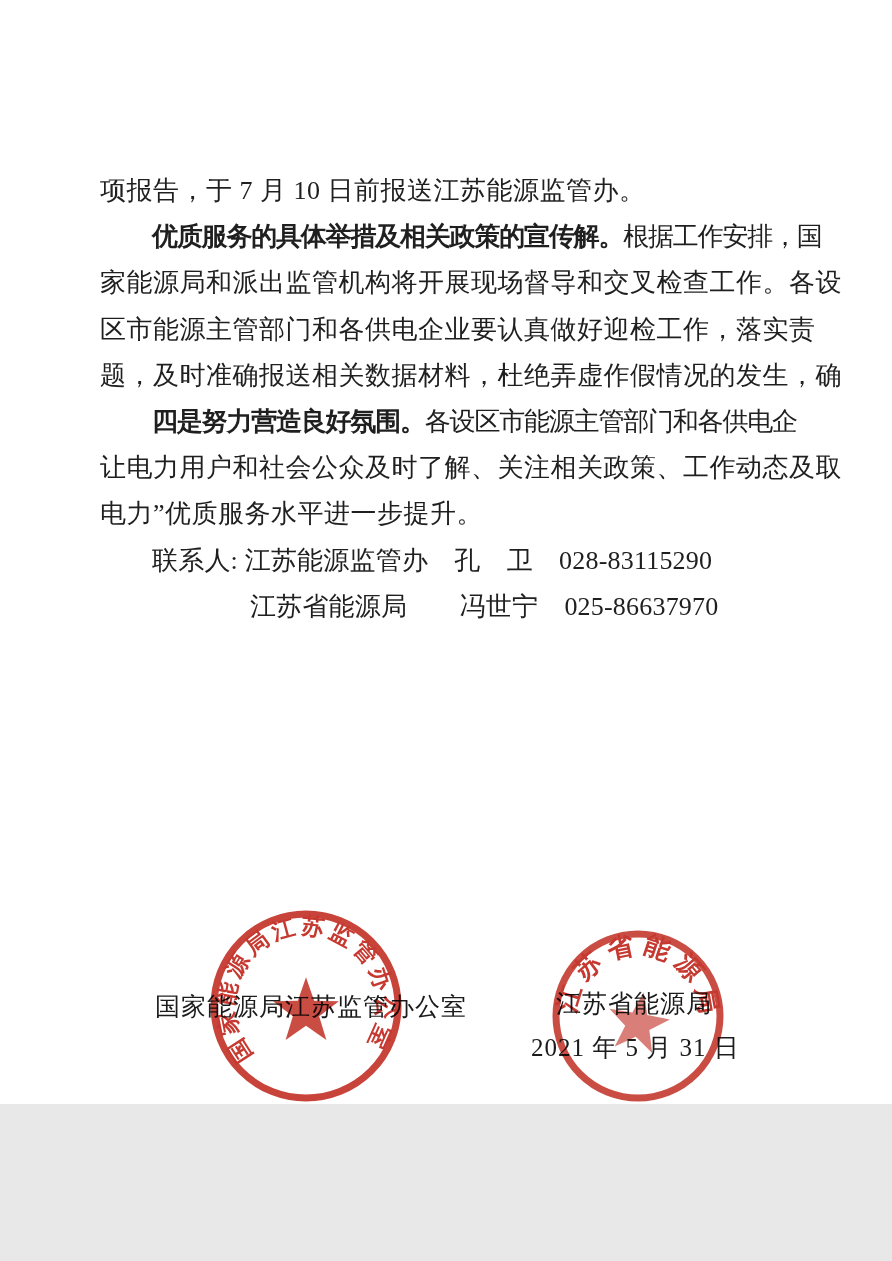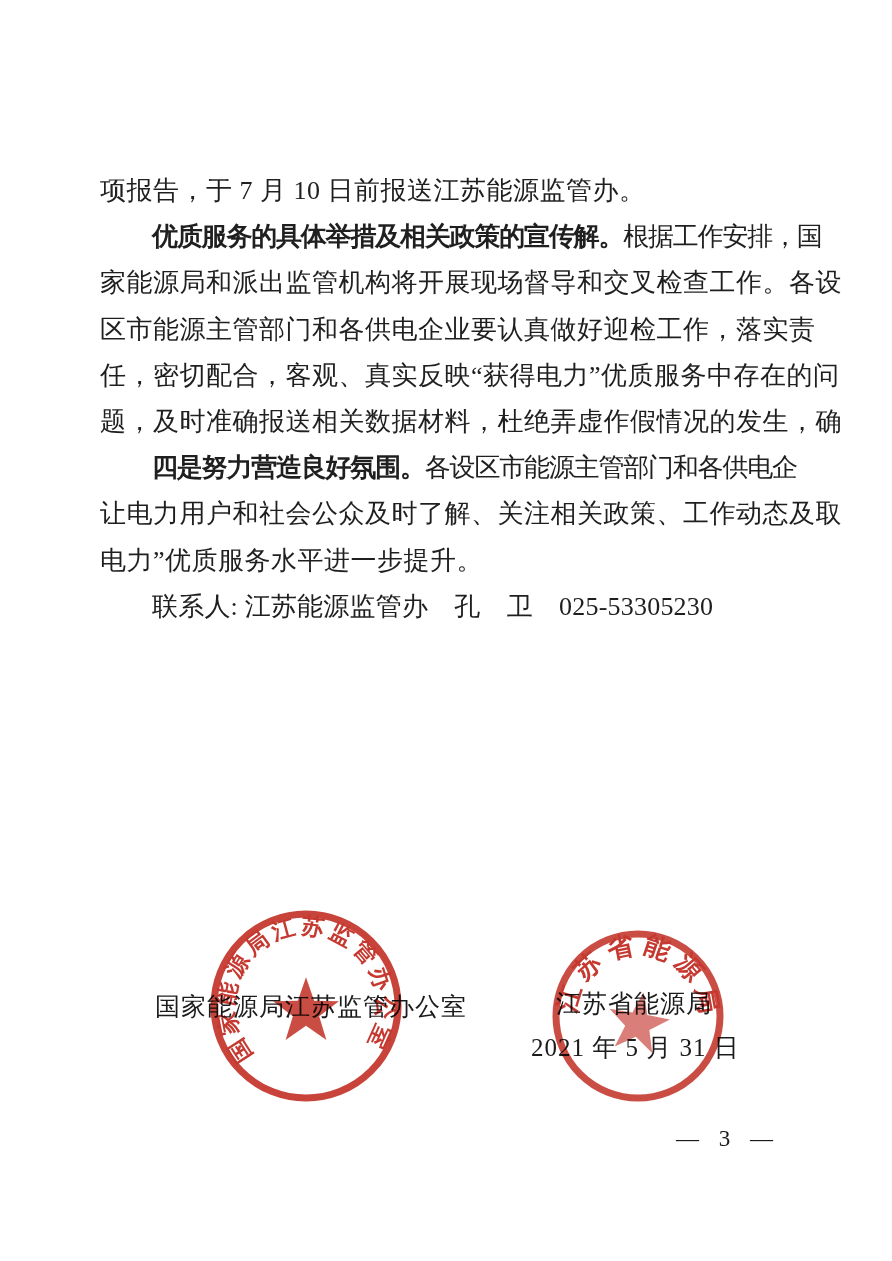--- a/index.html
+++ b/index.html
@@ -1,18 +1,18 @@
 <!DOCTYPE html>
 <html><head>
 <meta charset="utf-8">
 <style>
   html,body{margin:0;padding:0;background:#e8e8e8;}
   .page{
     position:relative;
-    width:892px;height:1261px;
+    width:892px;height:1104px;
     background:#ffffff;
     overflow:hidden;
     font-family:"Liberation Serif","DejaVu Serif",serif;
     color:#1f1f1f;
     margin:0 auto;
   }
   .body-text{
     position:absolute;
     left:100px;top:168px;
     width:700px;
@@ -63,26 +63,26 @@
 </head>
 <body>
 
 <div class="page">
 
   <div class="body-text">
     <div class="line"><span class="b"></span><span>项报告，于 7 月 10 日前报送江苏能源监管办。</span></div>
     <div class="line indent"><span class="b">优质服务的具体举措及相关政策的宣传解。</span><span>根据工作安排，国</span></div>
     <div class="line"><span class="b"></span><span>家能源局和派出监管机构将开展现场督导和交叉检查工作。各设</span></div>
     <div class="line"><span class="b"></span><span>区市能源主管部门和各供电企业要认真做好迎检工作，落实责</span></div>
-    <div class="line"><span class="b"></span><span>任，密切配合，客观、真实反映“获得电力”优质服务中存在的问</span></div>
     <div class="line"><span class="b"></span><span>题，及时准确报送相关数据材料，杜绝弄虚作假情况的发生，确</span></div>
     <div class="line indent"><span class="b">四是努力营造良好氛围。</span><span>各设区市能源主管部门和各供电企</span></div>
     <div class="line"><span class="b"></span><span>让电力用户和社会公众及时了解、关注相关政策、工作动态及取</span></div>
     <div class="line"><span class="b"></span><span>电力”优质服务水平进一步提升。</span></div>
-    <div class="line c1"><span>联系人: 江苏能源监管办　孔　卫　025-53305230</span></div>
+    <div class="line c1"><span>联系人: 江苏能源监管办　孔　卫　028-83115290</span></div>
+    <div class="line c2"><span>江苏省能源局　　冯世宁　025-86637970</span></div>
   </div>
 
   <svg class="seal seal-left" width="200" height="200" viewBox="0 0 200 200">
     <circle cx="100" cy="100" r="92" fill="none" stroke="#c0281e" stroke-width="7" opacity="0.95"></circle>
     <defs>
       <path id="sealArcL" d="M 49.1 150.9 A 72 72 0 1 1 150.9 150.9" fill="none"></path>
     </defs>
     <text font-size="23" fill="#c0281e" letter-spacing="4">
       <textPath href="#sealArcL" startOffset="2">国家能源局江苏监管办公室</textPath>
     </text>

